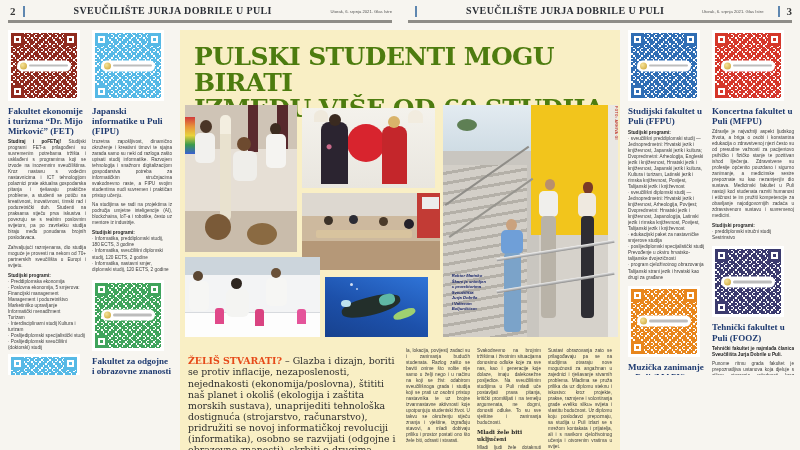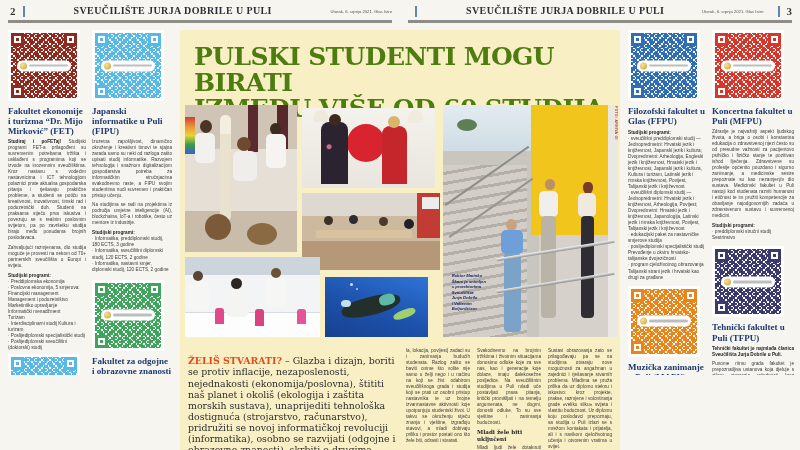--- a/index.html
+++ b/index.html
@@ -345,21 +345,21 @@
       <div class="mx">
         <div class="fd tl"></div>
         <div class="fd tr"></div>
         <div class="fd bl"></div>
         <div class="pl">
             <span class="seal"></span>
             <span class="ubar"></span>
           </div>
       </div>
     </div>
-    <h3 class="fac-h">Filozofski fakultet u Glas (FFPU)</h3>
+    <h3 class="fac-h">Studijski fakultet u Puli (FFPU)</h3>
     <div class="plabel">Studijski programi:</div>
     <p class="t progs">· sveučilišni preddiplomski studij — Jednopredmetni: Hrvatski jezik i književnost, Japanski jezik i kultura; Dvopredmetni: Arheologija, Engleski jezik i književnost, Hrvatski jezik i književnost, Japanski jezik i kultura, Kultura i turizam, Latinski jezik i rimska književnost, Povijest, Talijanski jezik i književnost
 · sveučilišni diplomski studij — Jednopredmetni: Hrvatski jezik i književnost, Arheologija, Povijest; Dvopredmetni: Hrvatski jezik i književnost, Japanologija, Latinski jezik i rimska književnost, Povijest, Talijanski jezik i književnost
 · edukacijski paket za nastavničke smjerove studija
 · poslijediplomski specijalistički studij Prevođenje u okviru hrvatsko-talijanske dvojezičnosti
 · program cjeloživotnog obrazovanja Talijanski strani jezik i hrvatski kao drugi za građane</p>
     <div class="qr q70 qr-mapu">
       <div class="mx">
         <div class="fd tl"></div>
         <div class="fd tr"></div>
@@ -395,19 +395,19 @@
       <div class="mx">
         <div class="fd tl"></div>
         <div class="fd tr"></div>
         <div class="fd bl"></div>
         <div class="pl">
             <span class="seal"></span>
             <span class="ubar"></span>
           </div>
       </div>
     </div>
-    <h3 class="fac-h">Tehnički fakultet u Puli (TFPU)</h3>
+    <h3 class="fac-h">Tehnički fakultet u Puli (FOOZ)</h3>
     <p class="t"><b>Tehnički fakultet je najmlađa članica Sveučilišta Jurja Dobrile u Puli.</b></p>
     <p class="t">Punome ritmu grada fakultet je prepoznatljiva ustanova koja djeluje s ciljem stvaranja vrijednosti kroz obrazovanje i uvođenje novih tehnologija u lokalnu zajednicu i na tržište. Studijski programi na Tehničkom fakultetu u Puli koncipirani su u skladu sa STEM programima, jednim od atraktivnijih područja u današnje vrijeme obrazovanja (STEM – Science, Technology, Engineering and Mathematics).</p>
     <p class="t">Na postojećim se studijima, pojačanima novim IT tehnologijama i industrijskim praksama, uz iskusne mentore obrazuju stručnjaci za proizvodno strojarstvo i politehniku.</p>
   </div>
 
 </div>
 
 </body></html>

